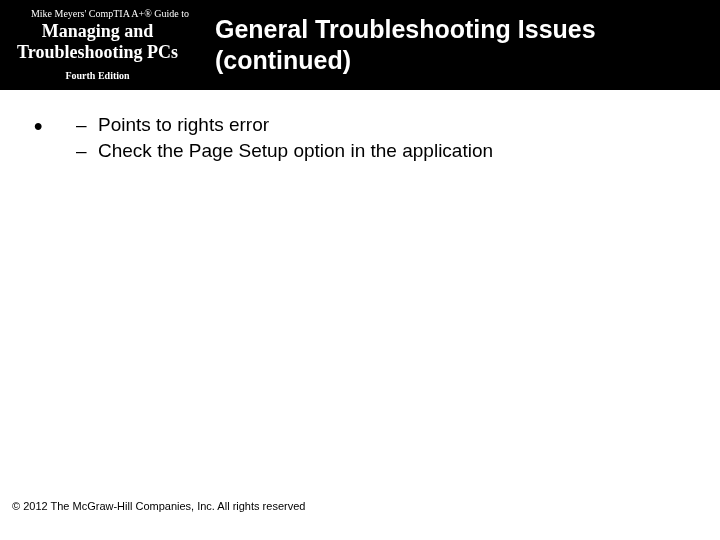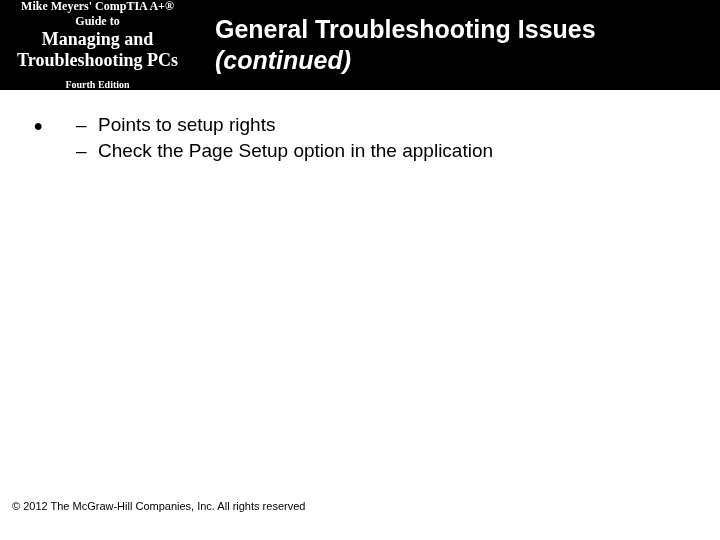--- a/index.html
+++ b/index.html
@@ -16,37 +16,37 @@
   .book-block {
     width: 195px;
     color: #fff;
     text-align: center;
     display: flex;
     flex-direction: column;
     justify-content: center;
     font-family: "Times New Roman", Times, serif;
     padding: 4px 6px;
   }
-  .book-line1 { font-size: 12px; font-weight: bold; line-height: 1.2; }
+  .book-line1 { font-size: 10px; font-weight: normal; line-height: 1.2; text-align: right; }
   .book-line2 { font-size: 18px; font-weight: bold; line-height: 1.15; margin-top: 1px; }
   .book-line3 { font-size: 10px; font-weight: bold; line-height: 1.2; margin-top: 8px; }
 
   .title-block {
     flex: 1;
     display: flex;
     align-items: center;
     padding-left: 20px;
   }
   .title-text {
     color: #fff;
     font-weight: bold;
     font-size: 25px;
     line-height: 1.25;
   }
-  .title-text .cont { font-style: italic; }
+  .title-text .cont { }
 
   .body {
     padding: 18px 32px 0 32px;
   }
   ul.level1 {
     list-style: none;
   }
   ul.level1 > li {
     position: relative;
     padding-left: 26px;
@@ -110,21 +110,21 @@
         <span>General Troubleshooting Issues</span><br>
         <span class="cont">(continued)</span>
       </div>
     </div>
   </div>
 
   <div class="body">
     <ul class="level1">
       <li>
         <ul class="level2">
-          <li>Points to setup rights</li>
+          <li>Points to rights error</li>
           <li>Check the Page Setup option in the application</li>
         </ul>
       </li>
     </ul>
   </div>
 
   <div class="footer">© 2012 The McGraw-Hill Companies, Inc. All rights reserved</div>
 
 </div>
 

